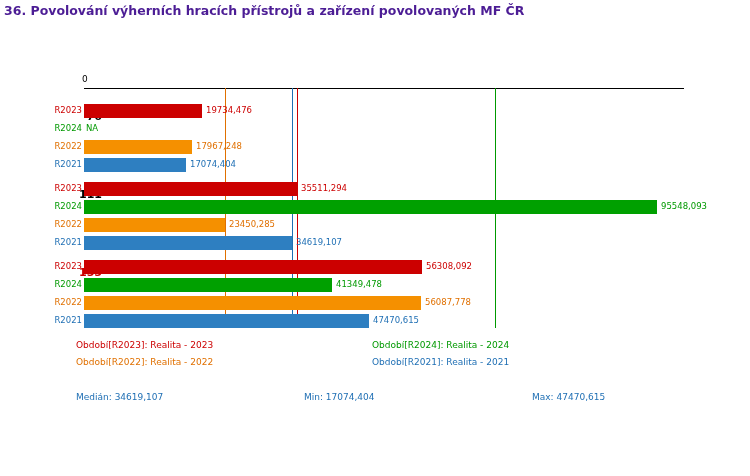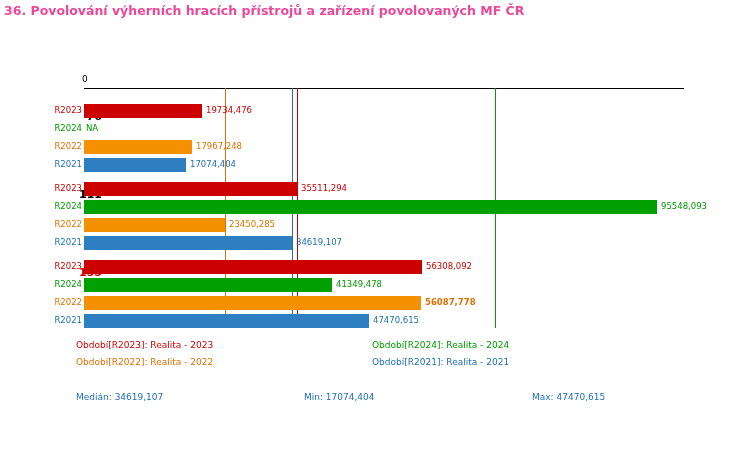--- a/index.html
+++ b/index.html
@@ -20,21 +20,21 @@
   }
   .title-block {
     position: absolute;
     left: 4px;
     top: 2px;
     width: 742px;
   }
   .title-line {
     font-size: 12.5px;
     font-weight: bold;
-    color: #ec4899;
+    color: #4c1d95;
     line-height: 17px;
     white-space: nowrap;
   }
   .subtitle-line {
     font-size: 9.5px;
     color: #000000;
     line-height: 15px;
     margin-top: 3px;
     white-space: nowrap;
   }
@@ -246,21 +246,21 @@
 
       <div class="row" style="top:24px;">
         <div class="row-name c-2024">R2024</div>
         <div class="bar b-2024" style="width:248px;"></div>
         <div class="bar-value c-2024" style="left:252px;">41349,478</div>
       </div>
 
       <div class="row" style="top:42px;">
         <div class="row-name c-2022">R2022</div>
         <div class="bar b-2022" style="width:337px;"></div>
-        <div class="bar-value c-2022" style="left:341px;font-weight:bold;">56087,778</div>
+        <div class="bar-value c-2022" style="left:341px;">56087,778</div>
       </div>
 
       <div class="row" style="top:60px;">
         <div class="row-name c-2021">R2021</div>
         <div class="bar b-2021" style="width:285px;"></div>
         <div class="bar-value c-2021" style="left:289px;">47470,615</div>
       </div>
     </div>
   </div>
 

